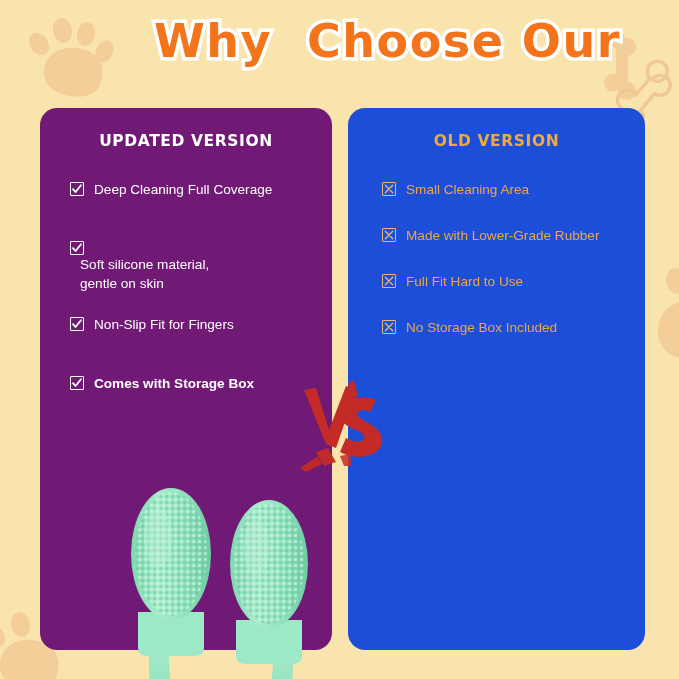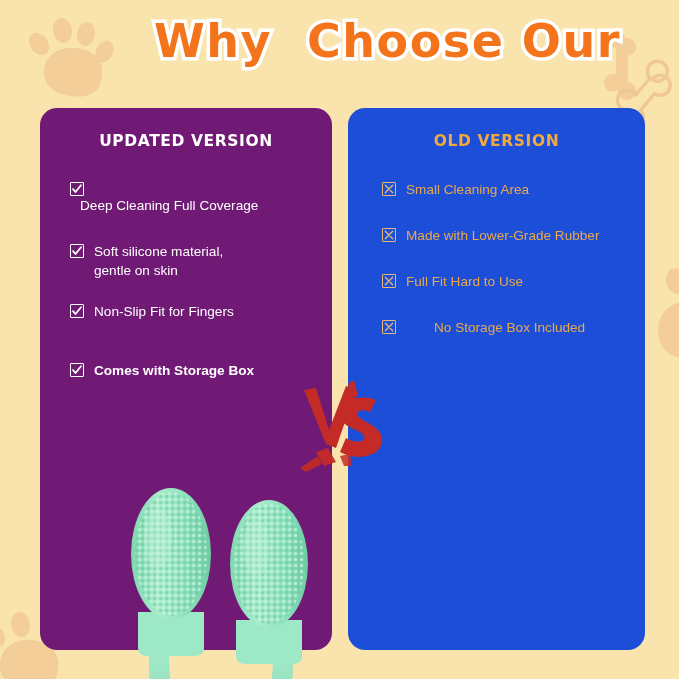--- a/index.html
+++ b/index.html
@@ -180,29 +180,29 @@
   </svg>
 
   <div id="title-bar">
     <span id="page-title">Why  Choose Our</span>
   </div>
 
   <div id="panel-left" class="panel">
     <div class="panel-heading">UPDATED VERSION</div>
 
     <ul class="feature-list">
-      <li class="feature-item" style="margin-top:4px;flex-direction:column;">
+      <li class="feature-item" style="margin-top:4px;">
         <span class="mark-box">
           <svg width="12" height="12" viewBox="0 0 12 12">
               <path d="M2 6.2 L4.5 9 L10 2.2" fill="none" stroke="#FFFFFF" stroke-width="1.8" stroke-linecap="round" stroke-linejoin="round"></path>
             </svg>
         </span>
         <span class="feature-text">Deep Cleaning Full Coverage</span>
       </li>
-      <li class="feature-item" style="margin-top:27px;">
+      <li class="feature-item" style="margin-top:40px;flex-direction:column;">
         <span class="mark-box">
           <svg width="12" height="12" viewBox="0 0 12 12">
               <path d="M2 6.2 L4.5 9 L10 2.2" fill="none" stroke="#FFFFFF" stroke-width="1.8" stroke-linecap="round" stroke-linejoin="round"></path>
             </svg>
         </span>
         <span class="feature-text">Soft silicone material,
 gentle on skin</span>
       </li>
       <li class="feature-item" style="margin-top:22px;">
         <span class="mark-box">
@@ -282,21 +282,21 @@
         <span class="feature-text">Made with Lower-Grade Rubber</span>
       </li>
       <li class="feature-item" style="margin-top:27px;">
         <span class="mark-box">
           <svg width="12" height="12" viewBox="0 0 12 12">
               <path d="M2.3 2.3 L9.7 9.7 M9.7 2.3 L2.3 9.7" fill="none" stroke="#E9B877" stroke-width="1.3" stroke-linecap="round"></path>
             </svg>
         </span>
         <span class="feature-text">Full Fit Hard to Use</span>
       </li>
-      <li class="feature-item" style="margin-top:27px;gap:28px;">
+      <li class="feature-item" style="margin-top:27px;">
         <span class="mark-box">
           <svg width="12" height="12" viewBox="0 0 12 12">
               <path d="M2.3 2.3 L9.7 9.7 M9.7 2.3 L2.3 9.7" fill="none" stroke="#E9B877" stroke-width="1.3" stroke-linecap="round"></path>
             </svg>
         </span>
         <span class="feature-text">No Storage Box Included</span>
       </li>
     </ul>
 
   </div>

